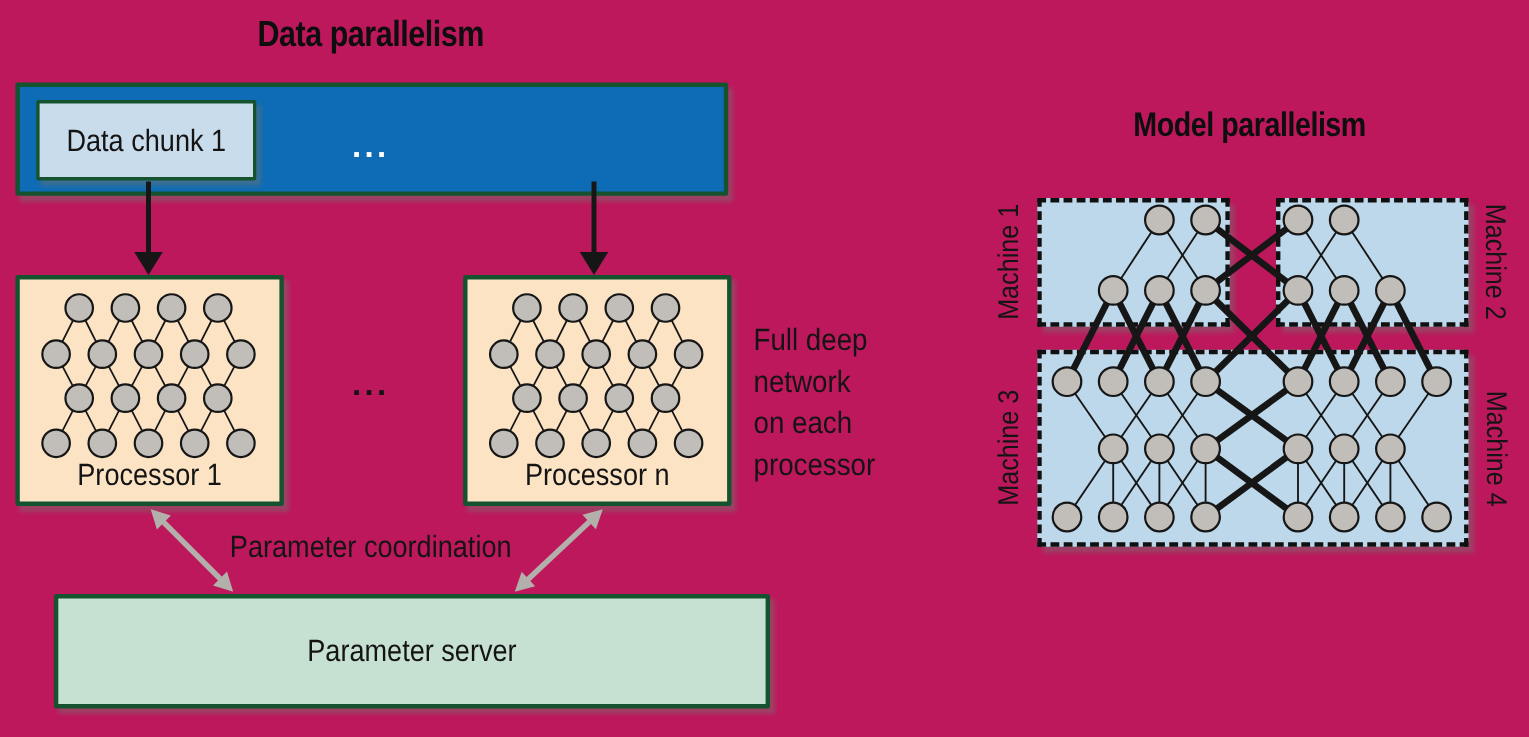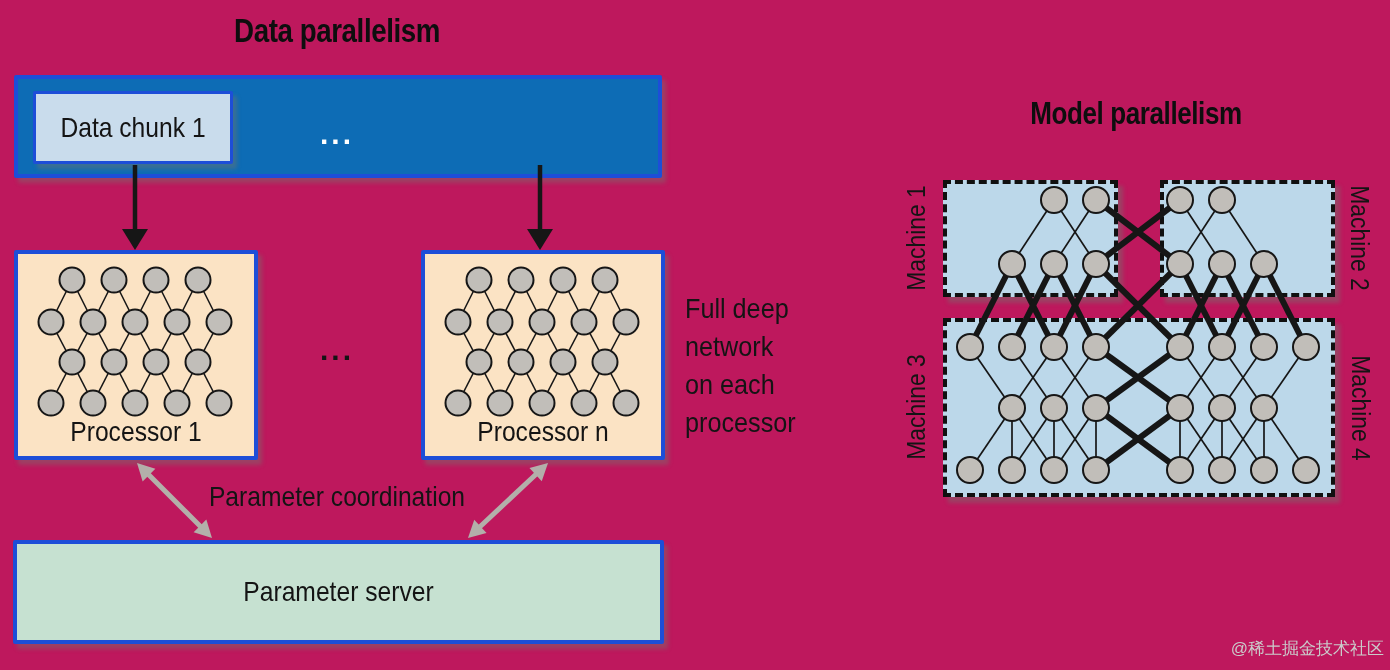--- a/index.html
+++ b/index.html
@@ -1,25 +1,25 @@
 <!DOCTYPE html>
 <html style="--container-blue: #0d6cb5; --chunk-blue: #c9dcec; --processor-peach: #fbe3c4; --server-green: #c6e1d1; --machine-blue: #bcd8ea; --node-gray: #c1beb9; --edge-black: #161616; --arrow-gray: #b3afaa;"><head>
 <meta charset="utf-8">
 <style>
   html,body { margin:0; padding:0; background:#ffffff; }
   #canvas {
     position:relative; width:1390px; height:670px; background:#be185d;
     font-family:"Liberation Sans","DejaVu Sans",sans-serif; overflow:hidden;
   }
-  .box { position:absolute; box-sizing:border-box; border:4px solid #1d4ed8; border-radius:2px;
+  .box { position:absolute; box-sizing:border-box; border:4px solid #14532d; border-radius:2px;
          box-shadow:4px 5px 4px rgba(115,115,108,0.45); }
   .blue-container   { background:var(--container-blue,#0d6cb5); }
   .chunk            { background:var(--chunk-blue,#c9dcec); border-width:3.5px; }
   .processor        { background:var(--processor-peach,#fbe3c4); }
-  .server           { background:var(--server-green,#c6e1d1); }
+  .server           { background:var(--server-green,#c6e1d1);margin-left:36px; }
   .machine          { background:var(--machine-blue,#bcd8ea); border:4px dashed #101010;
                       box-shadow:5px 6px 4px rgba(115,115,108,0.45); border-radius:0; }
   .title { position:absolute; font-weight:bold; color:#0e0e0e; text-align:center;
            transform:scaleX(0.84); letter-spacing:-0.5px; }
   .label { position:absolute; color:#141414; text-align:center; transform:scaleX(0.88); }
   .chunk-label { position:absolute; inset:0; display:flex; align-items:center; justify-content:center;
                  font-size:28px; color:#141414; transform:scaleX(0.88); }
   .proc-label  { position:absolute; left:0; right:0; bottom:8px; text-align:center;
                  font-size:28px; color:#141414; transform:scaleX(0.88); }
   .server-label{ position:absolute; inset:0; display:flex; align-items:center; justify-content:center;
@@ -264,14 +264,13 @@
         <circle cx="1012" cy="470" r="13" fill="#c1beb9" stroke="#161616" stroke-width="2"></circle>
         <circle cx="1054" cy="470" r="13" fill="#c1beb9" stroke="#161616" stroke-width="2"></circle>
         <circle cx="1096" cy="470" r="13" fill="#c1beb9" stroke="#161616" stroke-width="2"></circle>
         <circle cx="1180" cy="470" r="13" fill="#c1beb9" stroke="#161616" stroke-width="2"></circle>
         <circle cx="1222" cy="470" r="13" fill="#c1beb9" stroke="#161616" stroke-width="2"></circle>
         <circle cx="1264" cy="470" r="13" fill="#c1beb9" stroke="#161616" stroke-width="2"></circle>
         <circle cx="1306" cy="470" r="13" fill="#c1beb9" stroke="#161616" stroke-width="2"></circle>
       </g>
   </svg>
 
-  <div class="watermark" style="left:1140px; top:637px; width:244px;">@稀土掘金技术社区</div>
 </div>
 
 </body></html>

